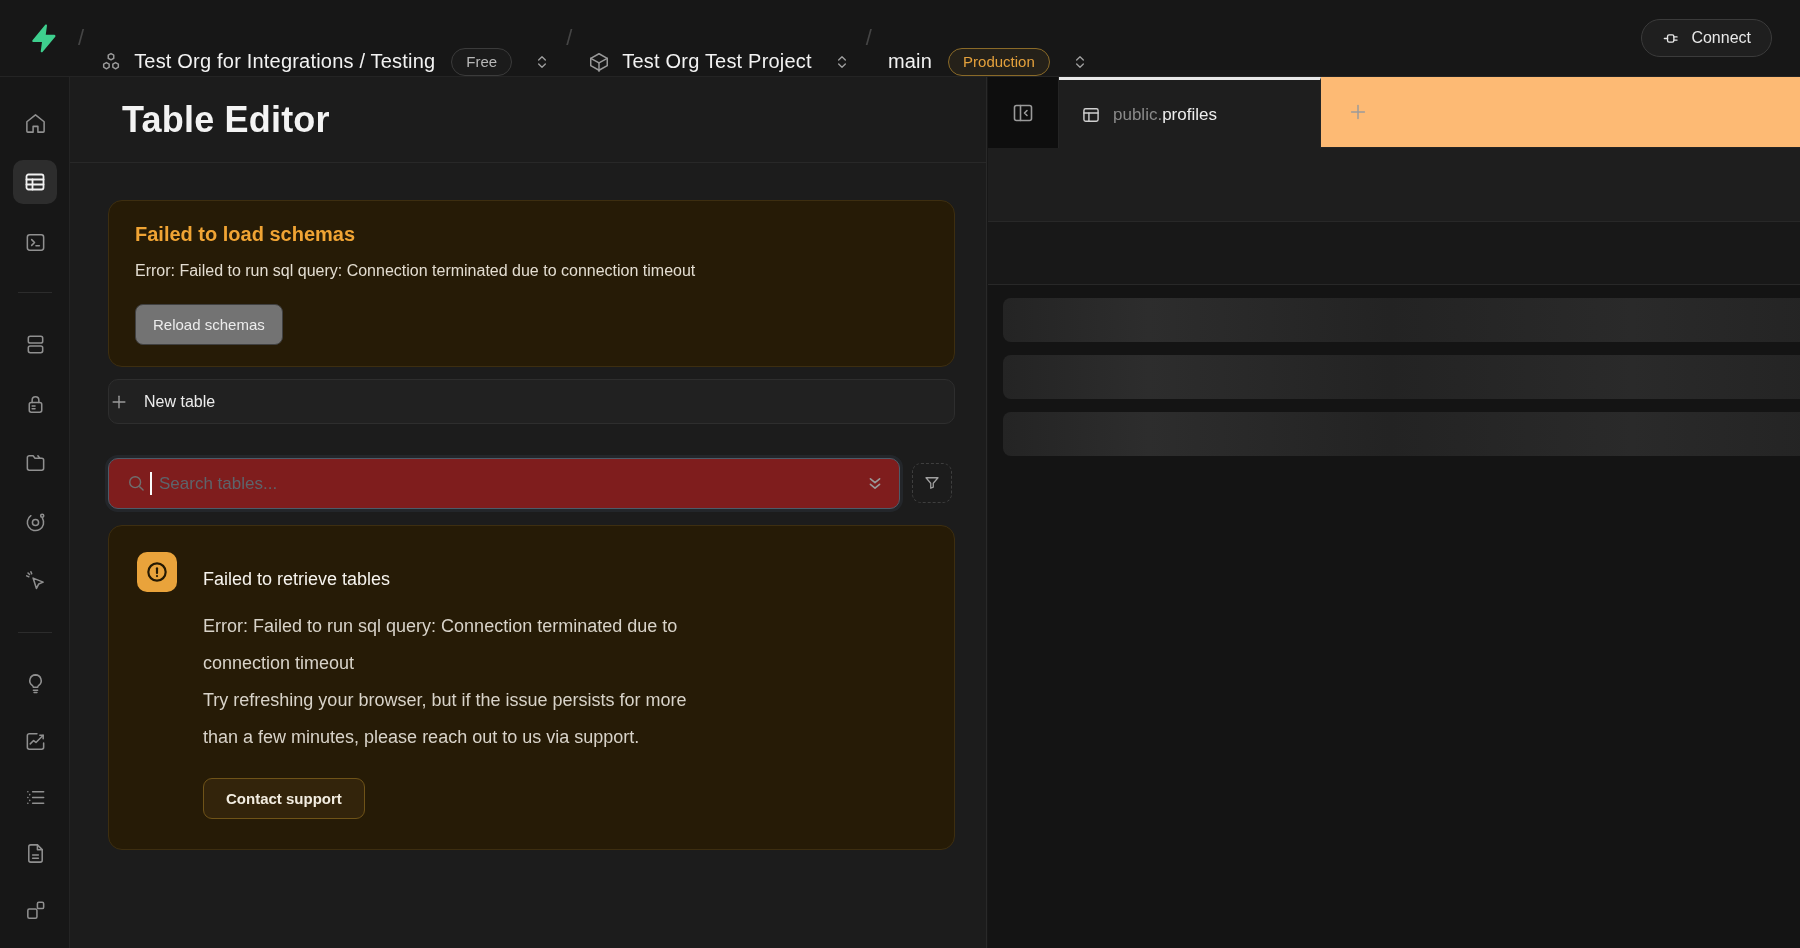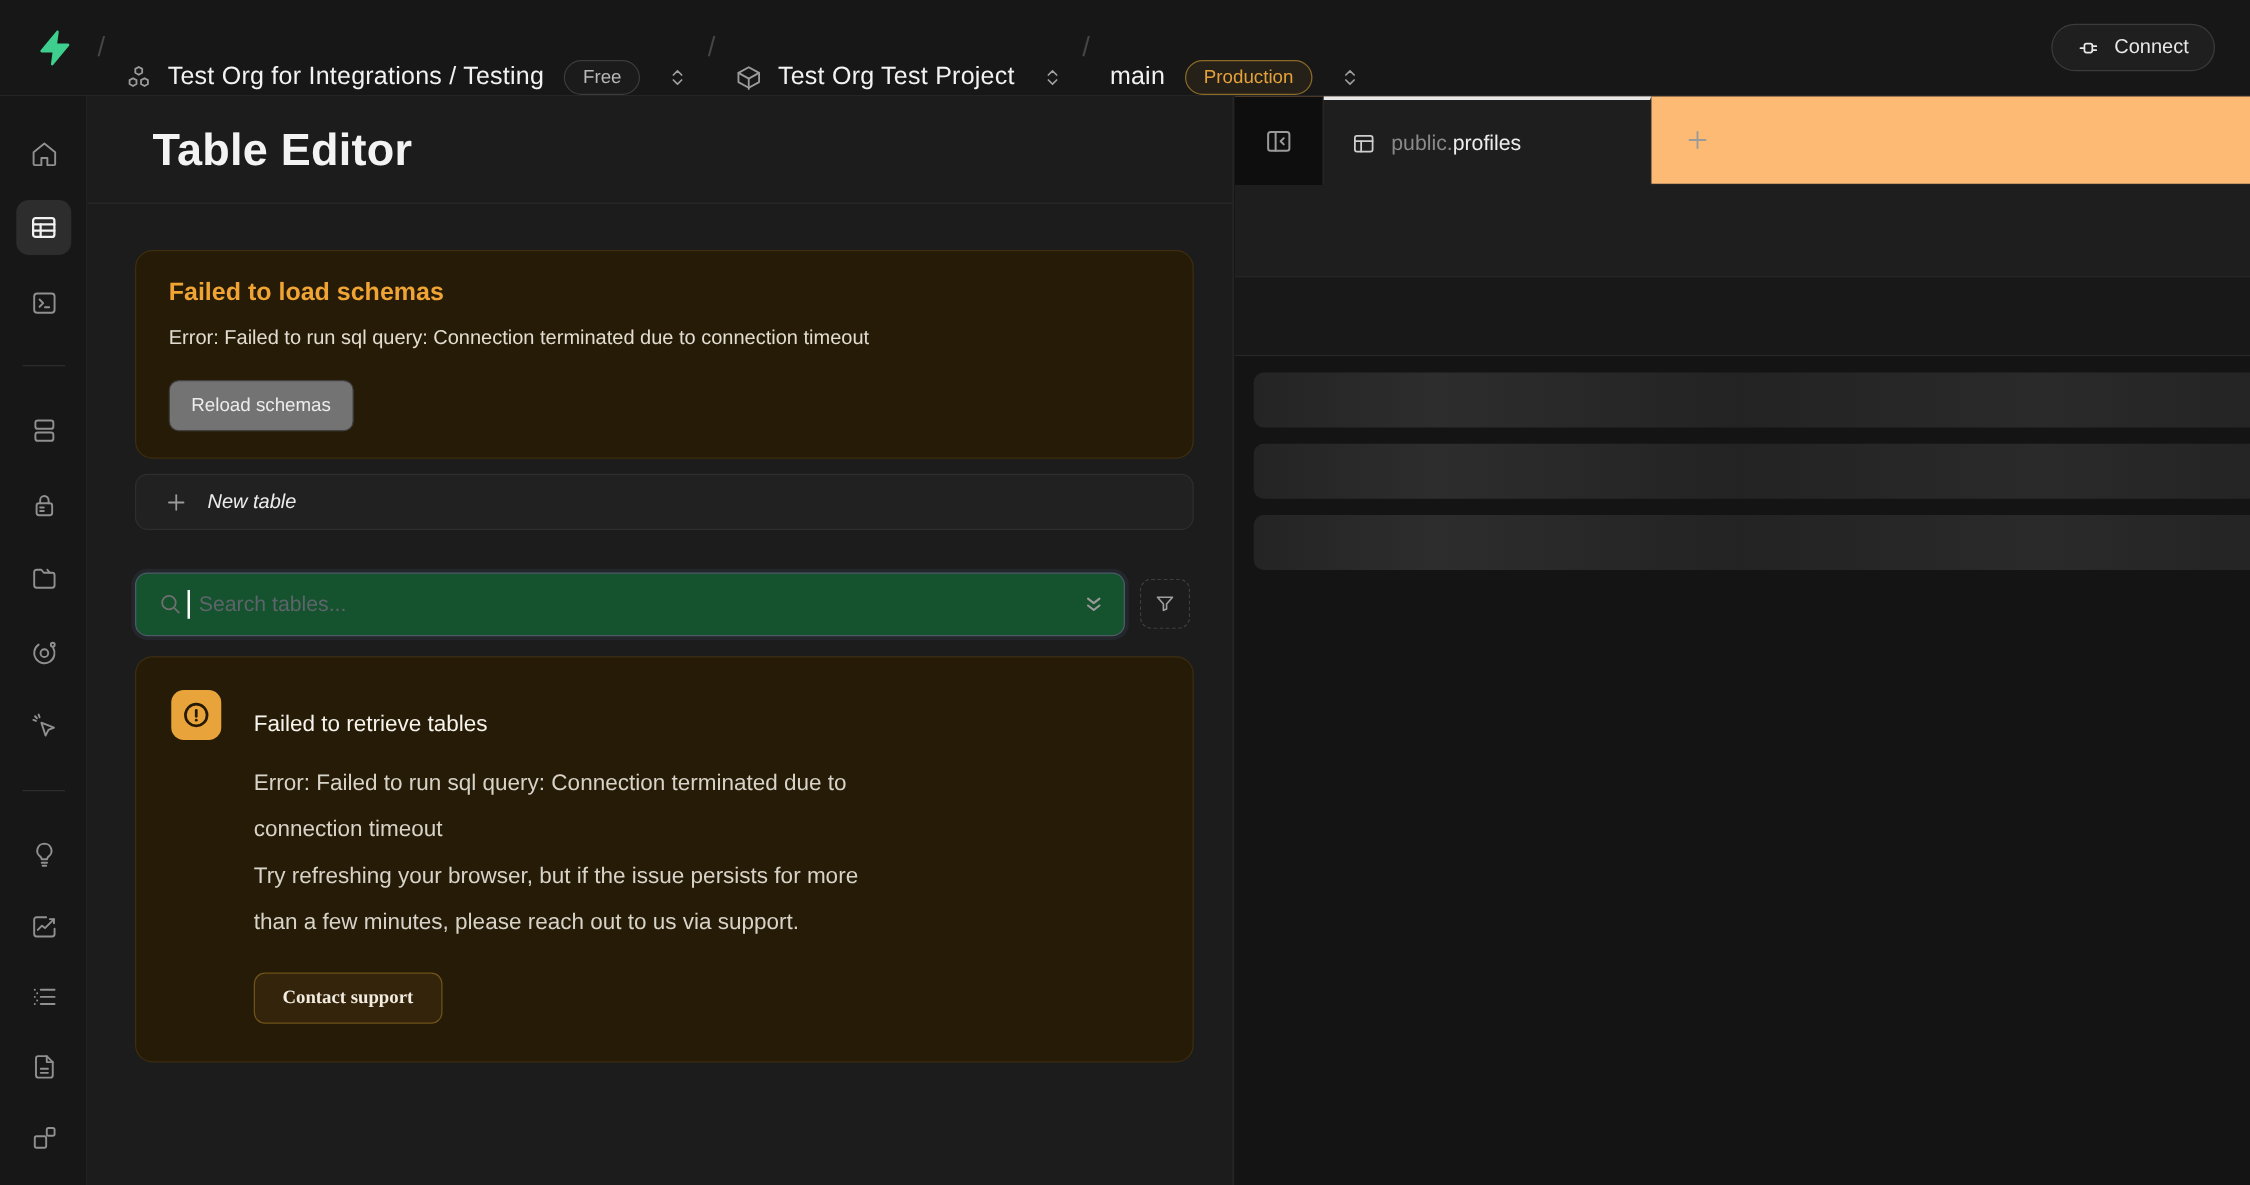--- a/index.html
+++ b/index.html
@@ -55,30 +55,30 @@
               border:1px solid #404040; border-radius:8px; color:#ececec; font-size:15px;
               font-family:inherit; cursor:pointer; }
   .warn-icon { flex:0 0 40px; width:40px; height:40px; border-radius:10px; background:#e9a33b;
                display:flex; align-items:center; justify-content:center; color:#241903; }
   .warn-col { flex:1; }
   .warn-title-lg { color:#f7f4ee; font-size:18px; font-weight:400; margin-top:17px; }
   .warn-lines { margin-top:18px; }
   .warn-line { color:#d8d3c9; font-size:18px; line-height:37px; }
   .btn-amber { display:inline-block; margin-top:22px; padding:11px 22px; background:#33240b;
                border:1px solid #6f5318; border-radius:9px; color:#f2ece0; font-size:15px;
-               font-weight:700; font-family:Liberation Serif, serif; cursor:pointer; }
+               font-weight:700; font-family:Liberation Sans, sans-serif; cursor:pointer; }
 
   .new-table { position:absolute; left:38px; top:302px; width:847px; height:45px;
                background:#212121; border:1px solid #2e2e2e; border-radius:10px;
-               display:flex; align-items:center; gap:15px; padding-left:22px;
-               color:#ececec; font-size:16px; cursor:pointer;font-style:italic; }
+               display:flex; align-items:center; gap:15px; 
+               color:#ececec; font-size:16px; cursor:pointer; }
   .new-table .plus { color:#9a9a9a; }
 
   .search-wrap { position:absolute; left:38px; top:381px; width:792px; height:51px; }
-  .search-input { width:100%; height:100%; background:#14532d; border:1px solid #4d5b68;
+  .search-input { width:100%; height:100%; background:#7f1d1d; border:1px solid #4d5b68;
                   border-radius:10px; box-shadow:0 0 0 3px rgba(80,100,125,.15);
                   color:#dddddd; font-size:17px; font-family:inherit;
                   padding:0 58px 0 50px; outline:none; }
   .search-input::placeholder { color:#5d646b; }
   .search-glass { position:absolute; left:18px; top:15px; color:#6f6f6f; pointer-events:none; }
   .caret { position:absolute; left:42px; top:14px; width:2px; height:23px; background:#fafafa; }
   .chevrons-btn { position:absolute; right:14px; top:12px; background:none; border:none;
                   color:#9a9a9a; cursor:pointer; }
   .filter-btn { position:absolute; left:842px; top:386px; width:40px; height:40px;
                 border:1px dashed #3e3e3e; border-radius:9px; background:transparent;

